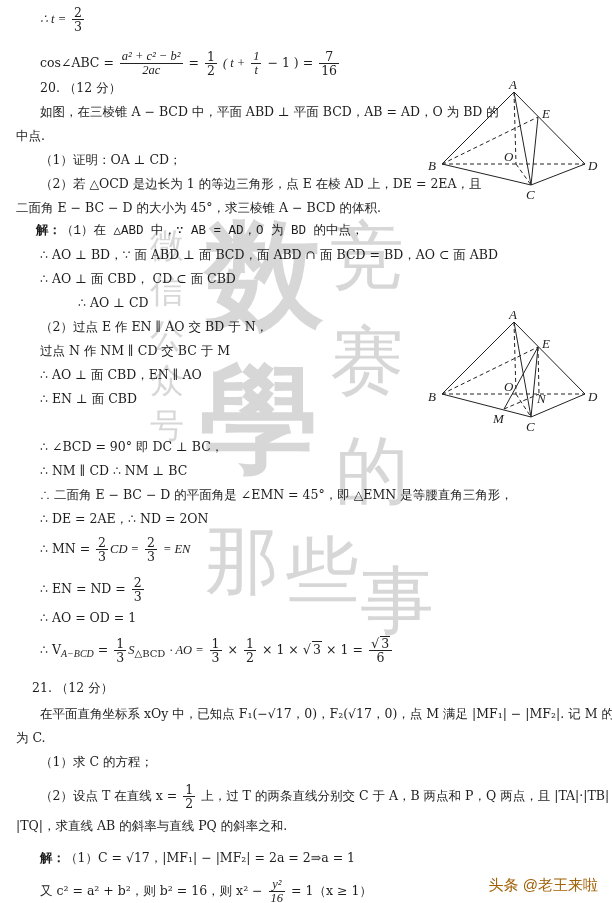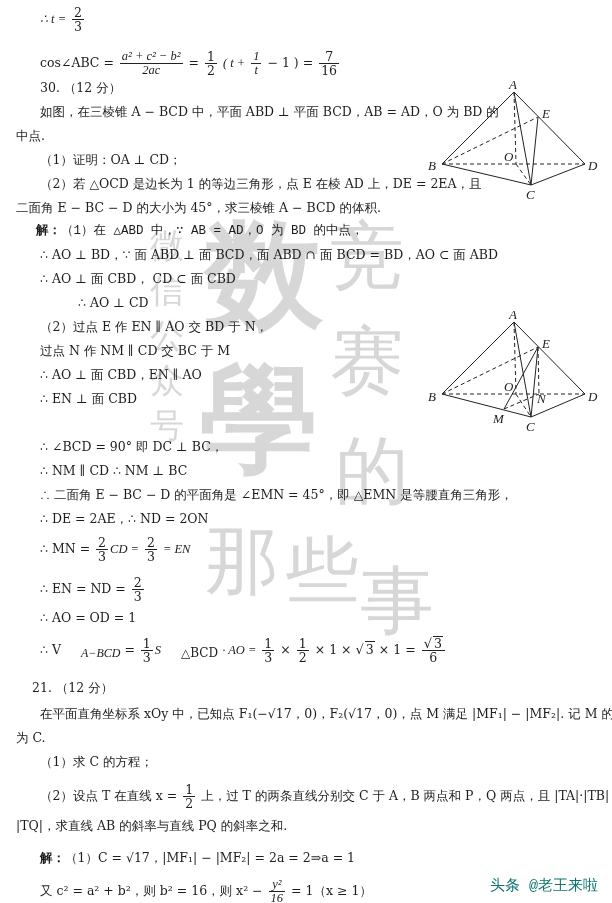--- a/index.html
+++ b/index.html
@@ -6,27 +6,27 @@
   body { width:612px; height:903px; position:relative; overflow:hidden;
          font-family: "DejaVu Serif", "Liberation Serif", serif; color:#1d1d1d; font-size:12.5px; }
   .page { position:absolute; left:0; top:0; width:612px; height:903px; }
   .line { position:absolute; white-space:nowrap; line-height:16px; }
   .i { font-style:italic; font-family:"Liberation Serif", "DejaVu Serif", serif; }
   .frac { display:inline-block; vertical-align:middle; text-align:center; margin:0 2px; line-height:13px; }
   .frac .num { display:block; border-bottom:1px solid #222; padding:0 2px; }
   .frac .den { display:block; padding:0 2px; }
   .sqrt { display:inline-block; border-top:1px solid #222; padding:0 1px; margin-left:1px; }
   .sqrt-sign { font-size:13px; }
-  sub, sup { font-size:12px;margin-left:20px; }
+  sub, sup { font-size:10px; }
   .bold { font-weight:bold; }
   .wm { position:absolute; color:#b8b8b8; opacity:0.55; font-family:"DejaVu Serif", serif; pointer-events:none; }
   .wm-big { font-size:118px; line-height:118px; font-weight:bold; }
   .wm-mid { font-size:74px; line-height:80px; }
   .wm-small { font-size:34px; line-height:40px; }
-  .footer-brand { position:absolute; right:14px; top:876px; font-family:Liberation Mono, monospace; font-size:15px; color:#0f766e; }
+  .footer-brand { position:absolute; right:14px; top:876px; font-family:Liberation Sans, sans-serif; font-size:15px; color:#a16207; }
   svg.fig { position:absolute; }
 </style>
 </head>
 <body>
 
 <div class="page">
 
   <div>
     <div class="wm wm-big" style="left:205px;top:215px;">数</div>
     <div class="wm wm-big" style="left:200px;top:360px;">學</div>
@@ -52,21 +52,21 @@
     <span>cos∠ABC =</span>
     <span class="frac i"><span class="num">a² + c² − b²</span><span class="den">2ac</span></span>
     <span>=</span>
     <span class="frac"><span class="num">1</span><span class="den">2</span></span>
     <span class="i">( t +</span>
     <span class="frac i"><span class="num">1</span><span class="den">t</span></span>
     <span>− 1 ) =</span>
     <span class="frac"><span class="num">7</span><span class="den">16</span></span>
   </div>
 
-  <div class="line" style="left:40px;top:80px;">30. （12 分）</div>
+  <div class="line" style="left:40px;top:80px;">20. （12 分）</div>
   <div class="line" style="left:40px;top:104px;">如图，在三棱锥 A − BCD 中，平面 ABD ⊥ 平面 BCD，AB = AD，O 为 BD 的</div>
   <div class="line" style="left:16px;top:128px;">中点.</div>
   <div class="line" style="left:40px;top:152px;">（1）证明：OA ⊥ CD；</div>
   <div class="line" style="left:40px;top:176px;">（2）若 △OCD 是边长为 1 的等边三角形，点 E 在棱 AD 上，DE = 2EA，且</div>
   <div class="line" style="left:16px;top:200px;">二面角 E − BC − D 的大小为 45°，求三棱锥 A − BCD 的体积.</div>
 
   <svg class="fig" style="left:420px;top:75px;" width="192" height="140" viewBox="0 0 192 140">
     <g stroke="#222" stroke-width="1" fill="none">
       <line x1="94" y1="17" x2="22" y2="89"></line>
       <line x1="94" y1="17" x2="165" y2="89"></line>

